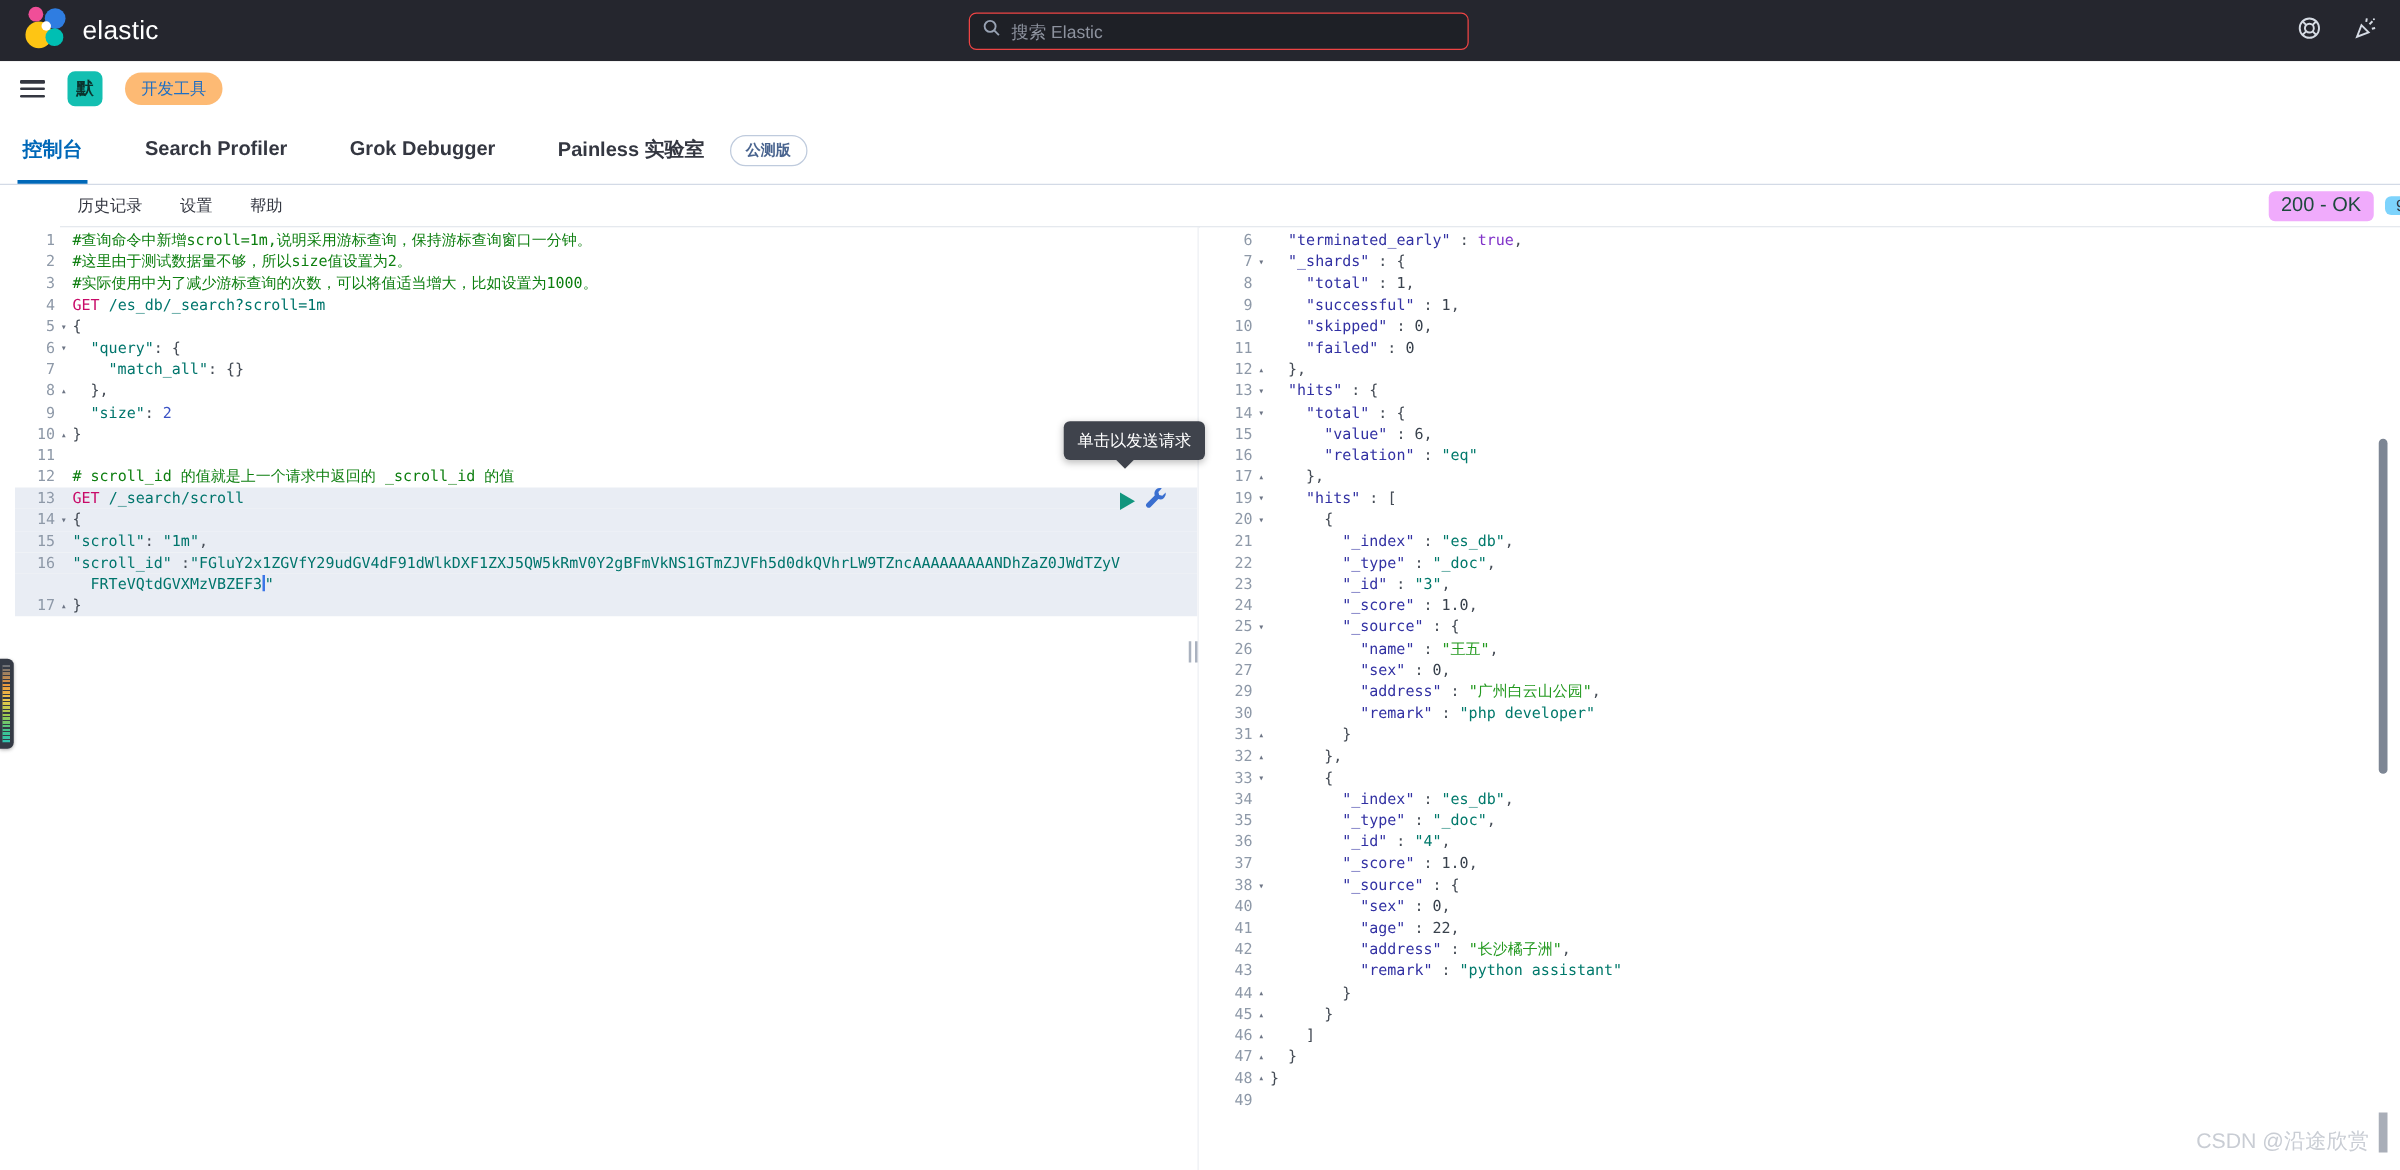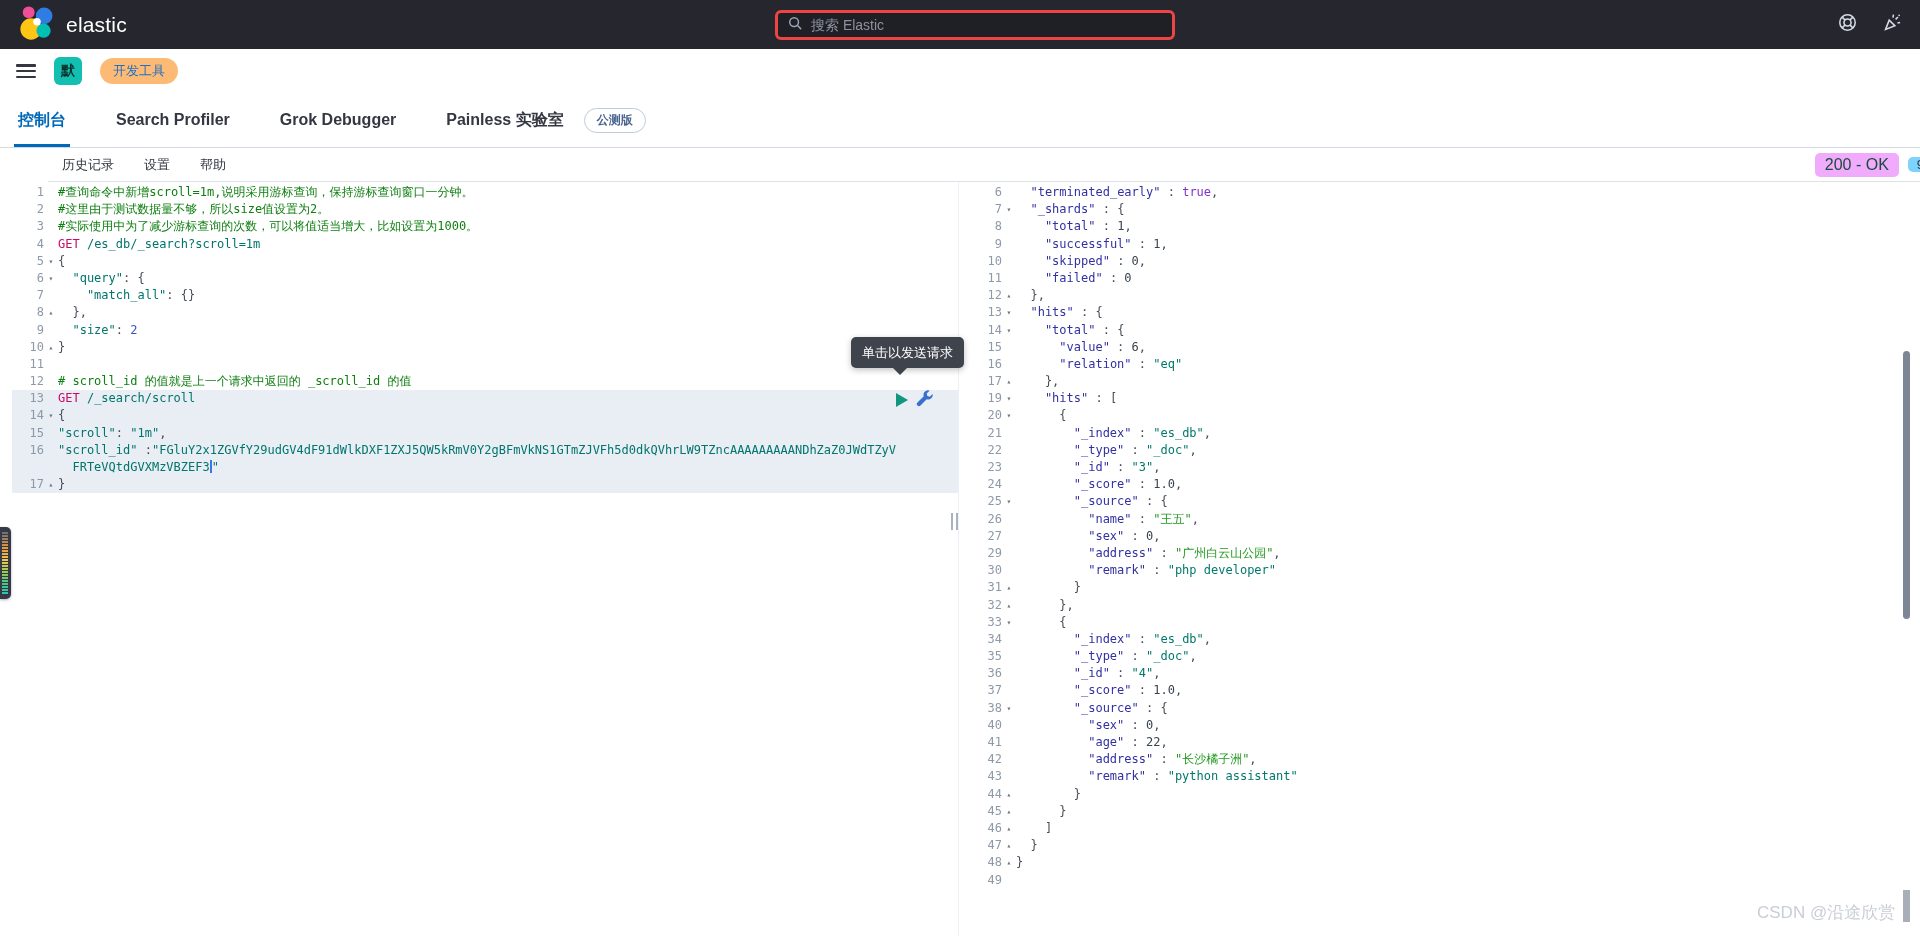--- a/index.html
+++ b/index.html
@@ -3,21 +3,21 @@
 <meta charset="utf-8">
 <style>
   * { margin:0; padding:0; box-sizing:border-box; }
   html,body { width:1920px; height:936px; overflow:hidden; }
   body { font-family:"Liberation Sans", sans-serif; background:#fff; position:relative; color:#343741; }
 
   
   .topbar { position:absolute; left:0; top:0; width:1920px; height:49px; background:#25262e; display:flex; align-items:center; }
   .brand { display:flex; align-items:center; gap:10px; padding-left:18px; }
   .brand-text { color:#fff; font-size:21px; font-weight:500; letter-spacing:.2px; }
-  .searchbox { position:absolute; left:775px; top:10px; width:400px; height:30px; background:#1e2026; border:3px solid #ef4444; border-radius:6px; display:flex; align-items:center; padding:0 10px; gap:8px; }
+  .searchbox { position:absolute; left:775px; top:10px; width:400px; height:30px; background:#1e2026; border:1px solid #ef4444; border-radius:6px; display:flex; align-items:center; padding:0 10px; gap:8px; }
   .searchbox input { flex:1; background:transparent; border:none; outline:none; color:#aeb4c0; font-size:14px; font-family:"Liberation Sans",sans-serif; }
   .searchbox input::placeholder { color:#8d929e; }
   .topbar-icons { position:absolute; right:18px; top:0; height:49px; display:flex; align-items:center; gap:26px; }
 
   
   .crumbbar { position:absolute; left:0; top:49px; width:1920px; height:44px; background:#fff; display:flex; align-items:center; gap:18px; padding-left:16px; }
   .hamburger { width:20px; height:14px; display:flex; flex-direction:column; justify-content:space-between; cursor:pointer; }
   .hamburger span { display:block; height:2.5px; background:#343741; border-radius:1px; }
   .space-badge { width:28px; height:28px; border-radius:6px; background:#13bfb1; color:#0a332d; font-size:14px; font-weight:bold; display:flex; align-items:center; justify-content:center; }
   .crumb-pill { background:#fdba74; color:#1e6fc5; font-size:13px; padding:4px 13px; border-radius:13px; }

